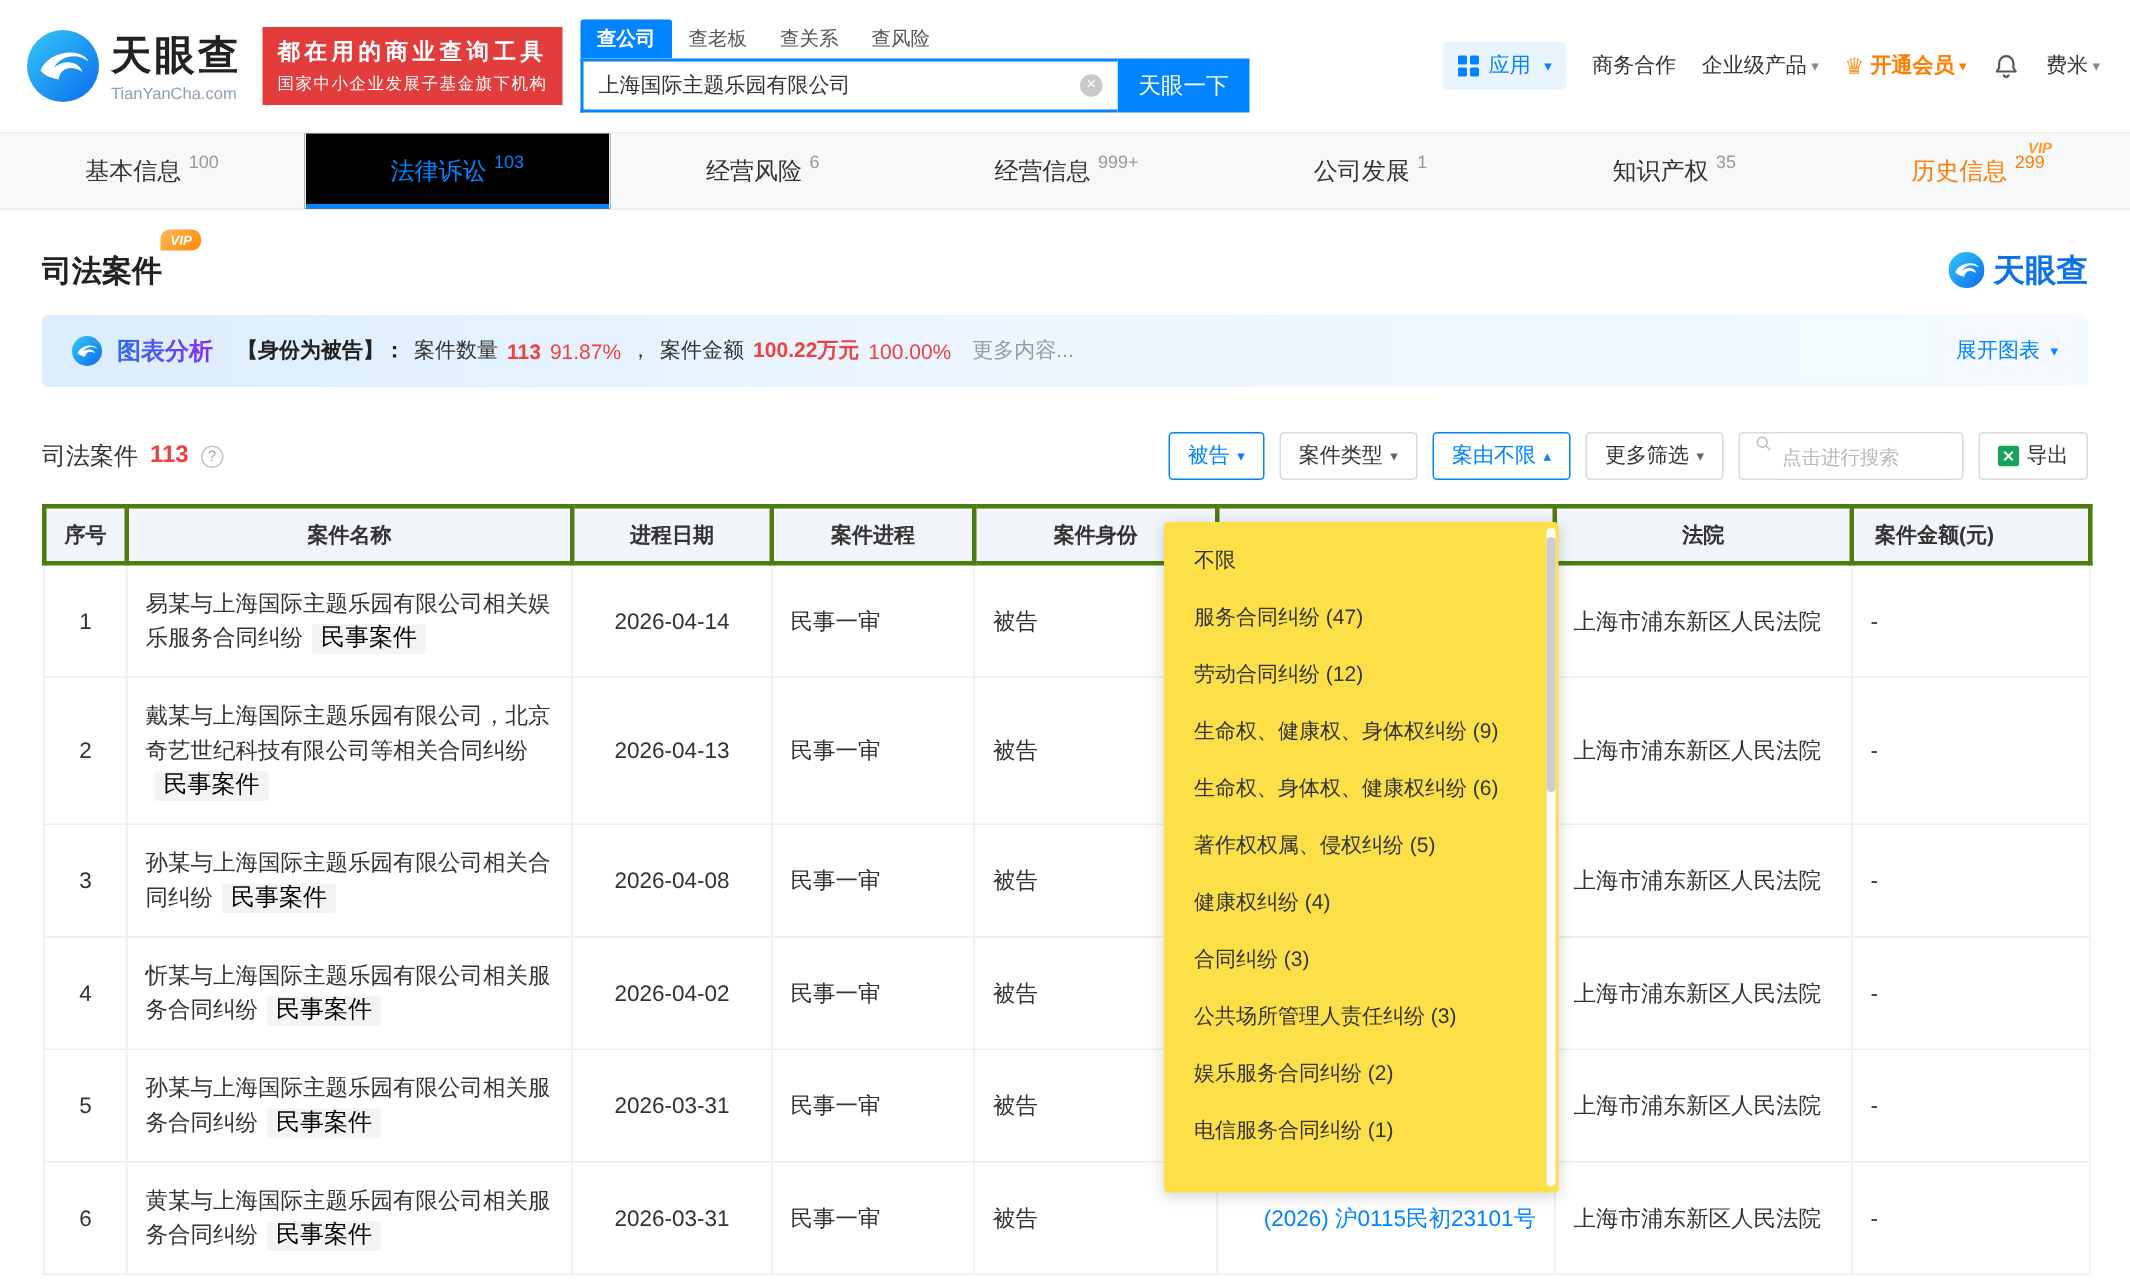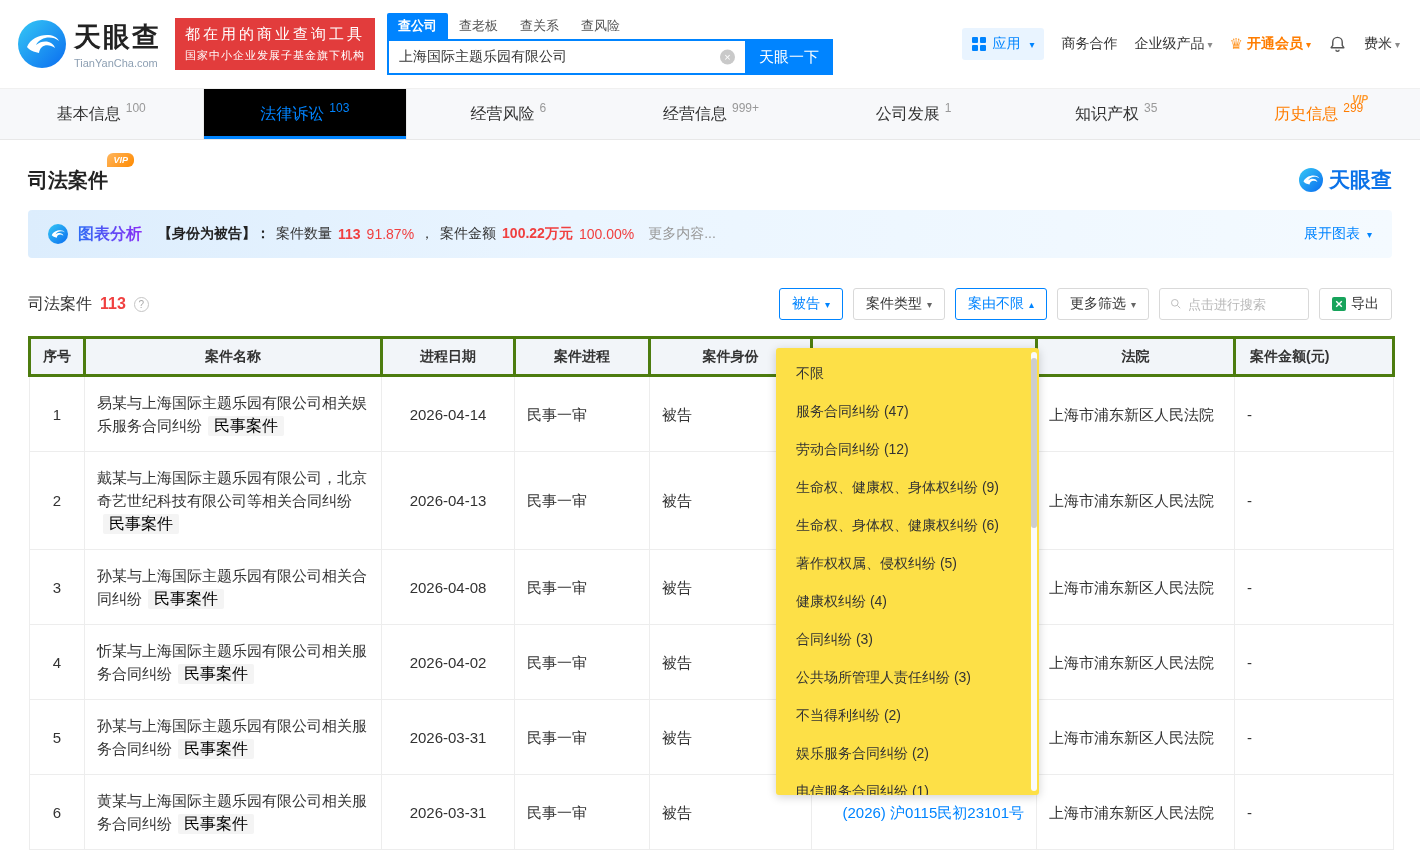--- a/index.html
+++ b/index.html
@@ -6,21 +6,21 @@
   html,body { width:1420px; height:853px; overflow:hidden; background:#fff;
     font-family:"Liberation Sans","DejaVu Sans",sans-serif; color:#333; position:relative; }
 
   
   .topbar { display:flex; align-items:center; height:88px; padding:0 20px 0 18px; background:#fff; }
   .brand { display:flex; align-items:center; gap:8px; cursor:pointer; }
   .logo-svg { width:48px; height:48px; display:block; }
   .brand-name { font-size:27px; font-weight:bold; color:#222; letter-spacing:2px; }
   .brand-domain { font-size:11px; color:#8ea0b3; margin-top:2px; }
   .slogan { background:#e23c3c; color:#fff; padding:7px 10px; margin-left:14px; text-align:center; }
-  .slogan-1 { font-size:15px; font-weight:normal; letter-spacing:3px; white-space:nowrap; }
+  .slogan-1 { font-size:15px; font-weight:bold; letter-spacing:3px; white-space:nowrap; }
   .slogan-2 { font-size:11px; letter-spacing:1px; margin-top:4px; white-space:nowrap; }
   .search-block { margin-left:12px; }
   .search-tabs { display:flex; align-items:flex-end; }
   .stab { font-size:13px; color:#555; padding:4px 11px; cursor:pointer; white-space:nowrap; }
   .stab.active { background:#0084ff; color:#fff; border-radius:2px 2px 0 0; font-weight:bold; }
   .search-row { display:flex; }
   .search-input-wrap { position:relative; }
   .search-input { width:358px; height:36px; border:2px solid #0084ff; border-right:none;
     padding:0 30px 0 10px; font-size:14px; color:#333; outline:none; }
   .clear-icon { position:absolute; right:10px; top:50%; transform:translateY(-50%); width:15px; height:15px;
@@ -71,21 +71,21 @@
   .toolbar-left { display:flex; align-items:center; gap:8px; font-size:16px; color:#333; }
   .t-count { font-weight:bold; }
   .q-icon { width:15px; height:15px; border:1px solid #c5c5c5; border-radius:50%; color:#aaa; font-size:10px;
     line-height:13px; text-align:center; cursor:pointer; }
   .toolbar-right { display:flex; align-items:center; gap:10px; }
   .f-btn { height:32px; padding:0 12px; background:#fff; border:1px solid #d9d9d9; border-radius:3px;
     font-size:14px; color:#333; cursor:pointer; display:flex; align-items:center; gap:5px; font-family:inherit; }
   .f-btn .caret { color:#666; margin:0; }
   .f-btn.active { border-color:#0084ff; color:#0084ff; }
   .f-btn.active .caret { color:#0084ff; }
-  .t-search { display:flex; align-items:center; height:32px; border:1px solid #d9d9d9; border-radius:3px;
+  .t-search { display:flex; height:32px; border:1px solid #d9d9d9; border-radius:3px;
     padding:0 10px; gap:6px; width:150px; }
   .t-search input { border:none; outline:none; font-size:13px; width:100%; color:#333; font-family:inherit; }
   ::placeholder { color:#b8b8b8; }
 
   
   .case-table { width:100%; border-collapse:collapse; margin-top:16px; table-layout:fixed; font-size:15px; color:#333; }
   .case-table th { background:#f2f5f9; height:38px; font-weight:bold; font-size:14px; color:#333; border:3px solid #4d7c0f;margin-left:24px; }
   .case-table td { border:1px solid #ededed; padding:14px 12px; vertical-align:middle; line-height:23px; }
   th.th-amount { text-align:left; padding-left:14px; }
   .c-no { text-align:center; }
@@ -402,18 +402,17 @@
 <div class="cause-dropdown">
   <div class="dd-item">不限</div>
   <div class="dd-item">服务合同纠纷 (47)</div>
   <div class="dd-item">劳动合同纠纷 (12)</div>
   <div class="dd-item">生命权、健康权、身体权纠纷 (9)</div>
   <div class="dd-item">生命权、身体权、健康权纠纷 (6)</div>
   <div class="dd-item">著作权权属、侵权纠纷 (5)</div>
   <div class="dd-item">健康权纠纷 (4)</div>
   <div class="dd-item">合同纠纷 (3)</div>
   <div class="dd-item">公共场所管理人责任纠纷 (3)</div>
-  <div class="dd-item">不当得利纠纷 (2)</div>
   <div class="dd-item">娱乐服务合同纠纷 (2)</div>
   <div class="dd-item">电信服务合同纠纷 (1)</div>
   <div class="dd-track"></div>
   <div class="dd-thumb"></div>
 </div>
 
 </body></html>

